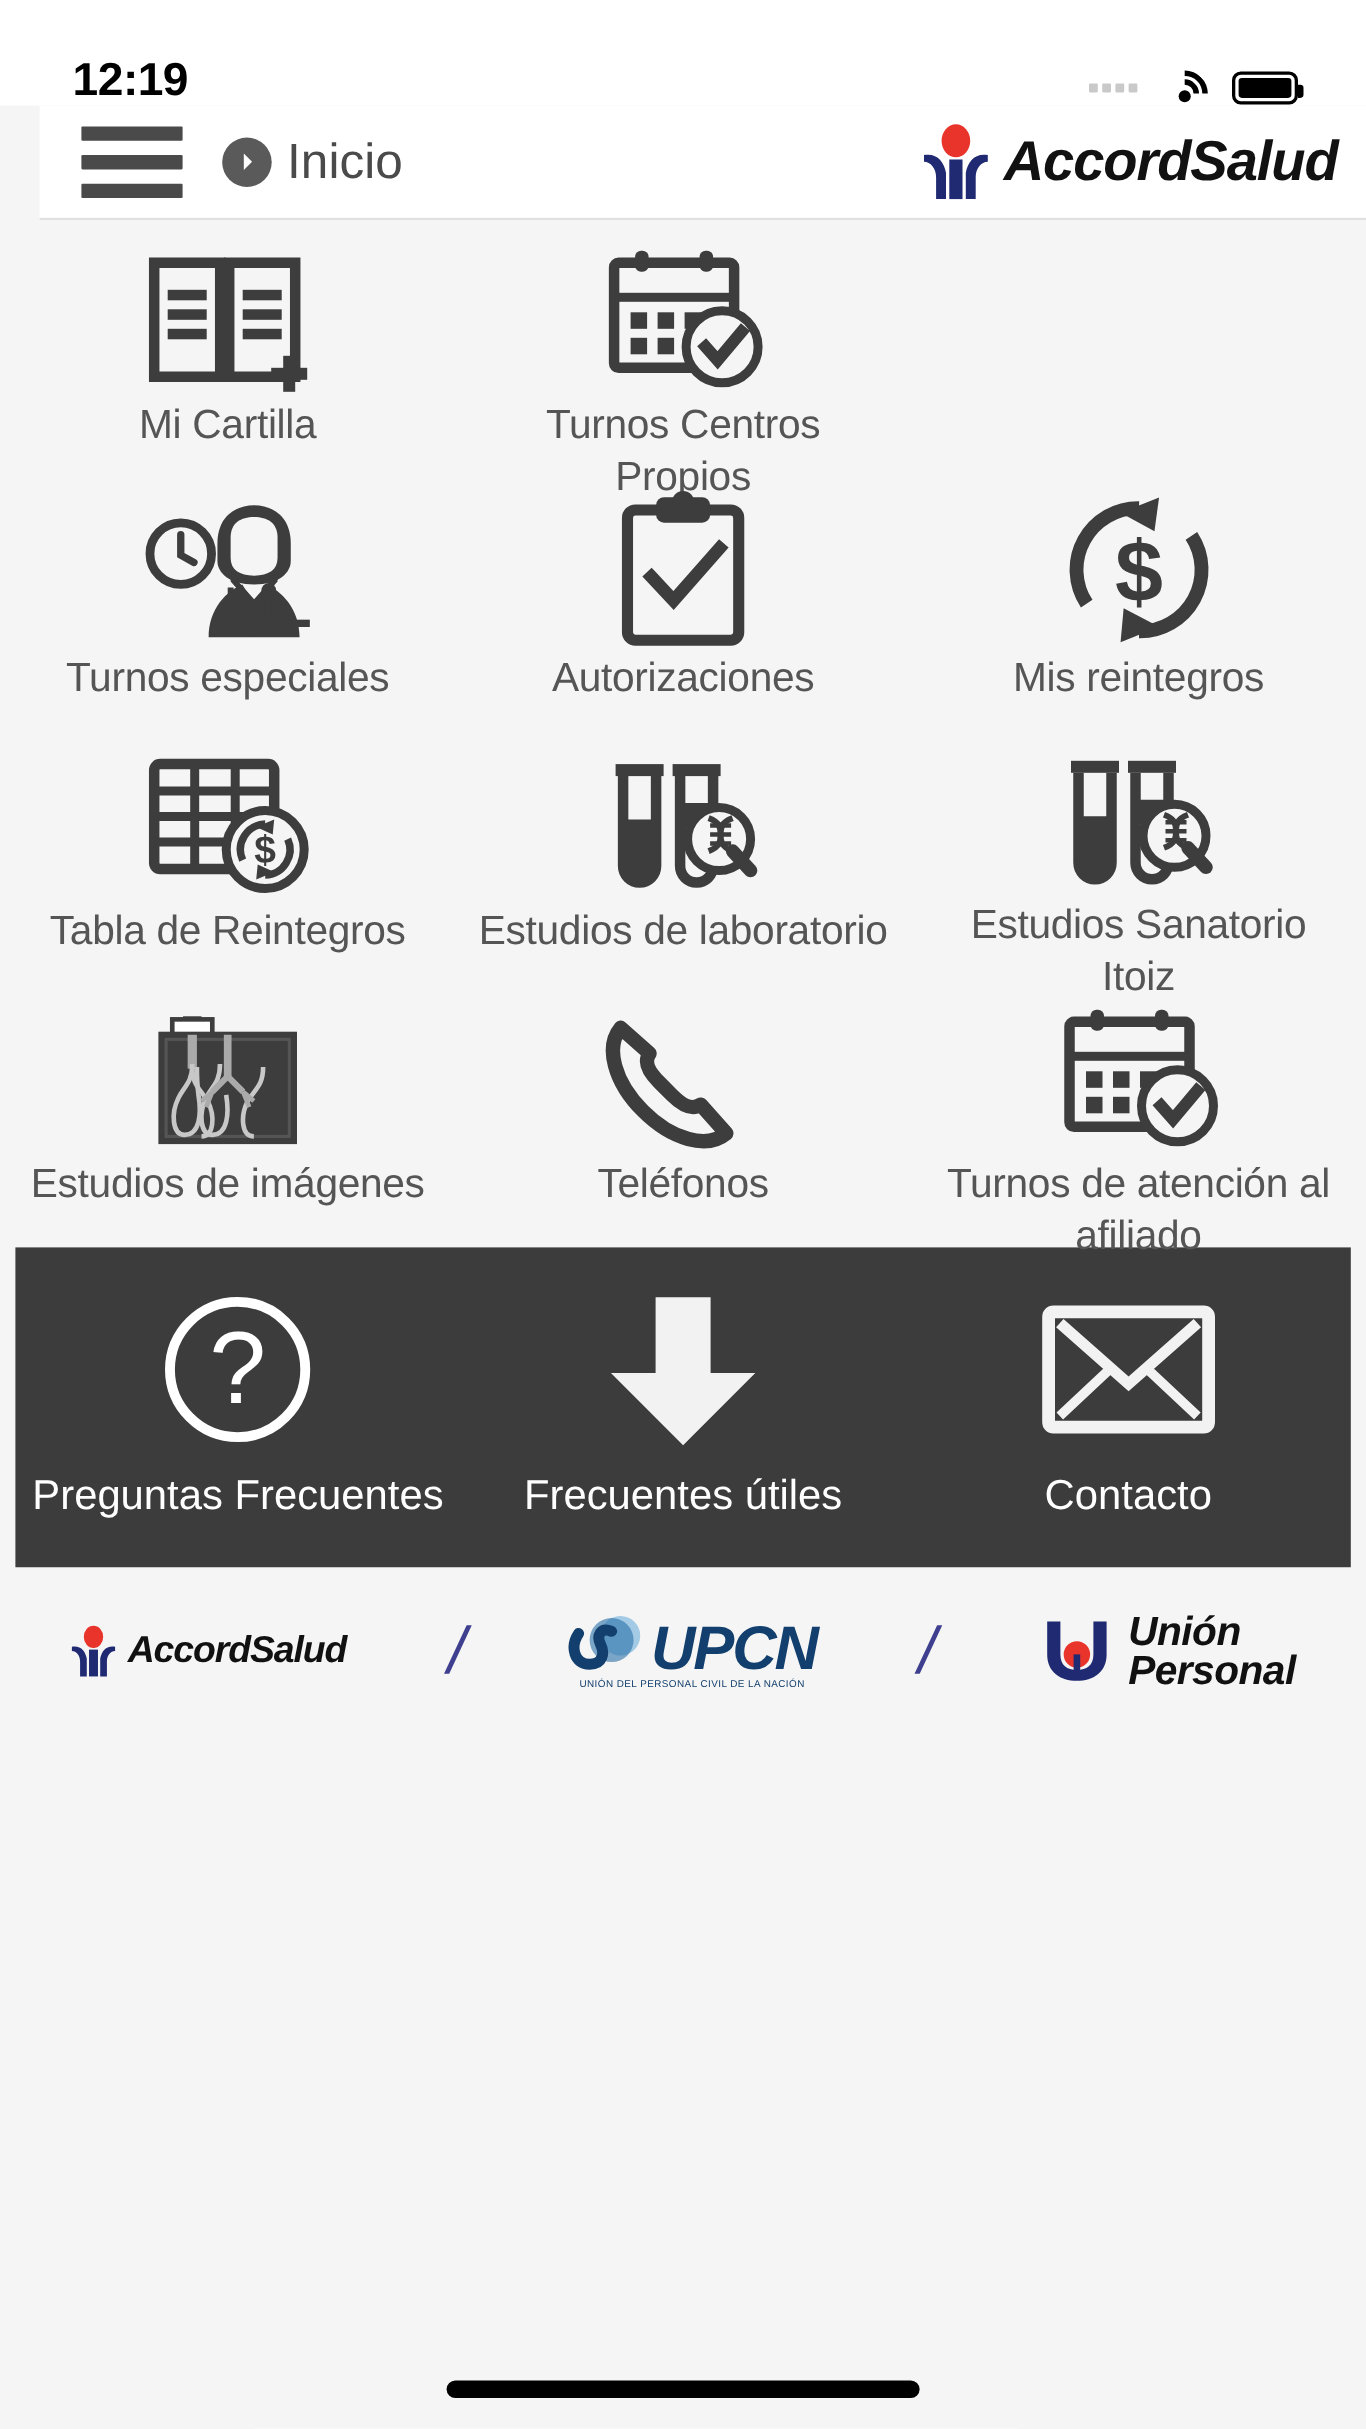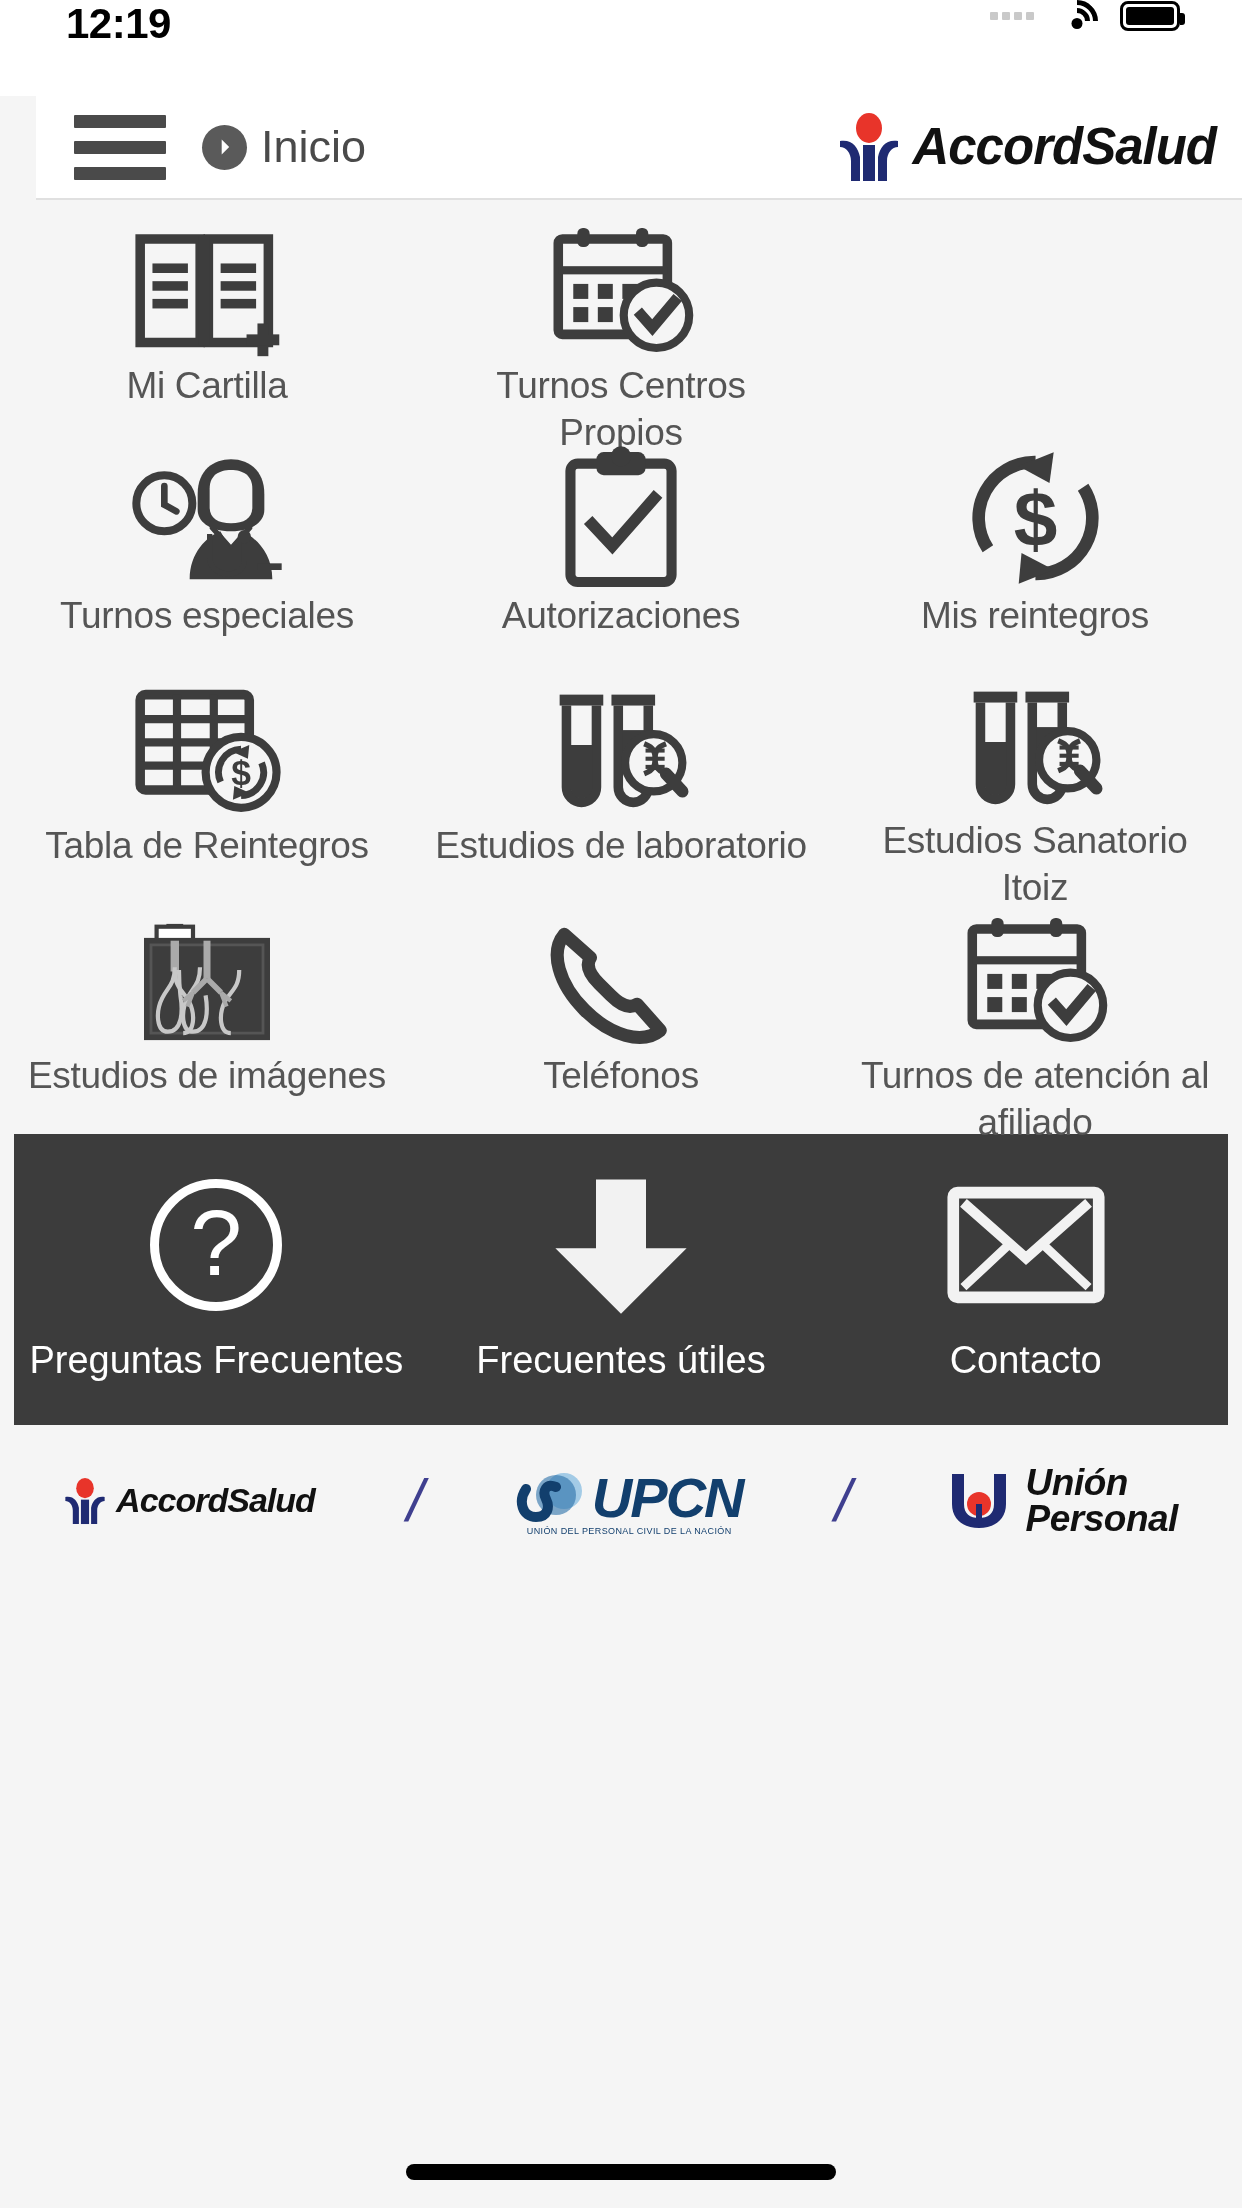--- a/index.html
+++ b/index.html
@@ -7,21 +7,21 @@
     width:1242px; height:2208px;
     background:#ffffff;
     font-family:"Liberation Sans", sans-serif;
     overflow:hidden;
   }
   #app { position:relative; width:1242px; height:2208px; background:#f5f5f5; }
 
   
   .statusbar {
     height:96px; background:#fff;
-    display:flex; align-items:flex-start; justify-content:space-between;
+    display:flex; align-items:flex-end; justify-content:space-between;
     padding:0 62px 0 66px;
   }
   .status-time {
     font-size:42px; font-weight:700; color:#000;
     letter-spacing:-0.5px; font-family:"Liberation Sans", sans-serif;
   }
   .status-right { display:flex; align-items:center; gap:22px; }
   .sig-dots { display:flex; align-items:flex-end; gap:4px; }
   .sig-dots i { display:block; width:8px; height:8px; background:#c9c9c9; border-radius:1px; }
   .wifi { position:relative; width:42px; height:32px; }
@@ -84,21 +84,21 @@
     height:152px; background:#f5f5f5;
     display:flex; align-items:center; justify-content:space-around; padding:0 18px;
   }
   .sep { color:#3f3f8f; font-size:60px; font-weight:300; font-style:italic; }
   .fl { display:flex; align-items:center; }
   .fl-accord { gap:10px; }
   .fl-accord .brand-words span { font-size:34px; }
   .fl-accord .brand-mark { width:42px; height:50px; }
 
   .upcn { display:flex; flex-direction:column; align-items:center; }
-  .upcn-top { display:flex; align-items:center; gap:6px; }
+  .upcn-top { display:flex; align-items:flex-start; gap:6px; }
   .upcn-text { font-size:56px; font-weight:700; font-style:italic; color:#123f6d;
                letter-spacing:-2px; font-family:"Liberation Sans", sans-serif; }
   .upcn-sub { font-size:9px; color:#123f6d; letter-spacing:0.4px; margin-top:-4px; }
 
   .union { display:flex; align-items:center; gap:12px; }
   .union-words { display:flex; flex-direction:column; line-height:0.95; }
   .union-words span { font-size:37px; font-weight:700; font-style:italic; color:#111;
                       letter-spacing:-0.5px; }
 
   

